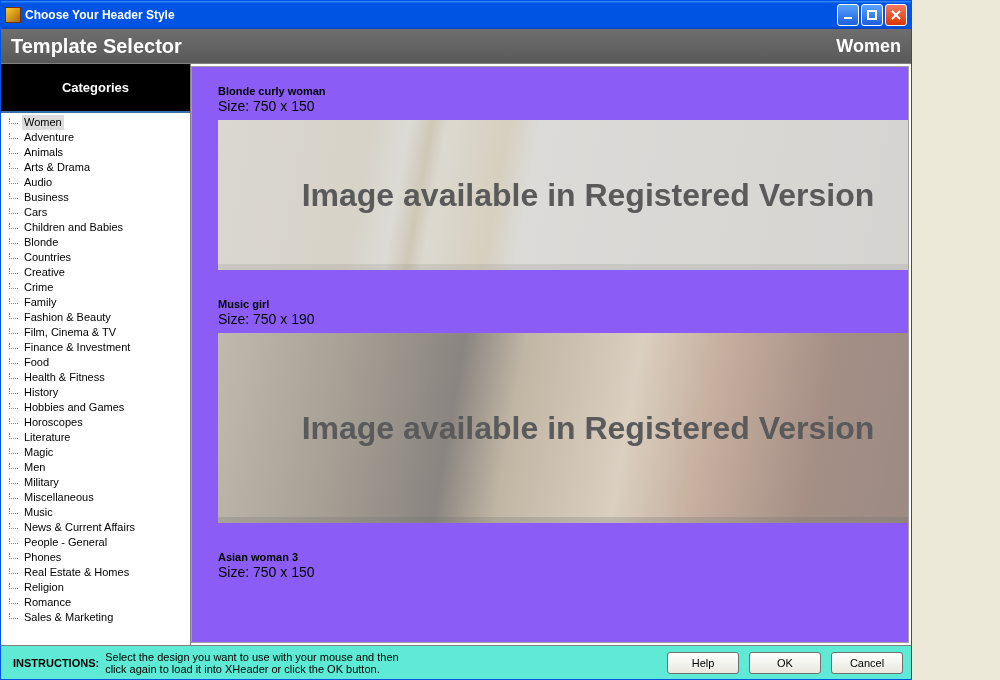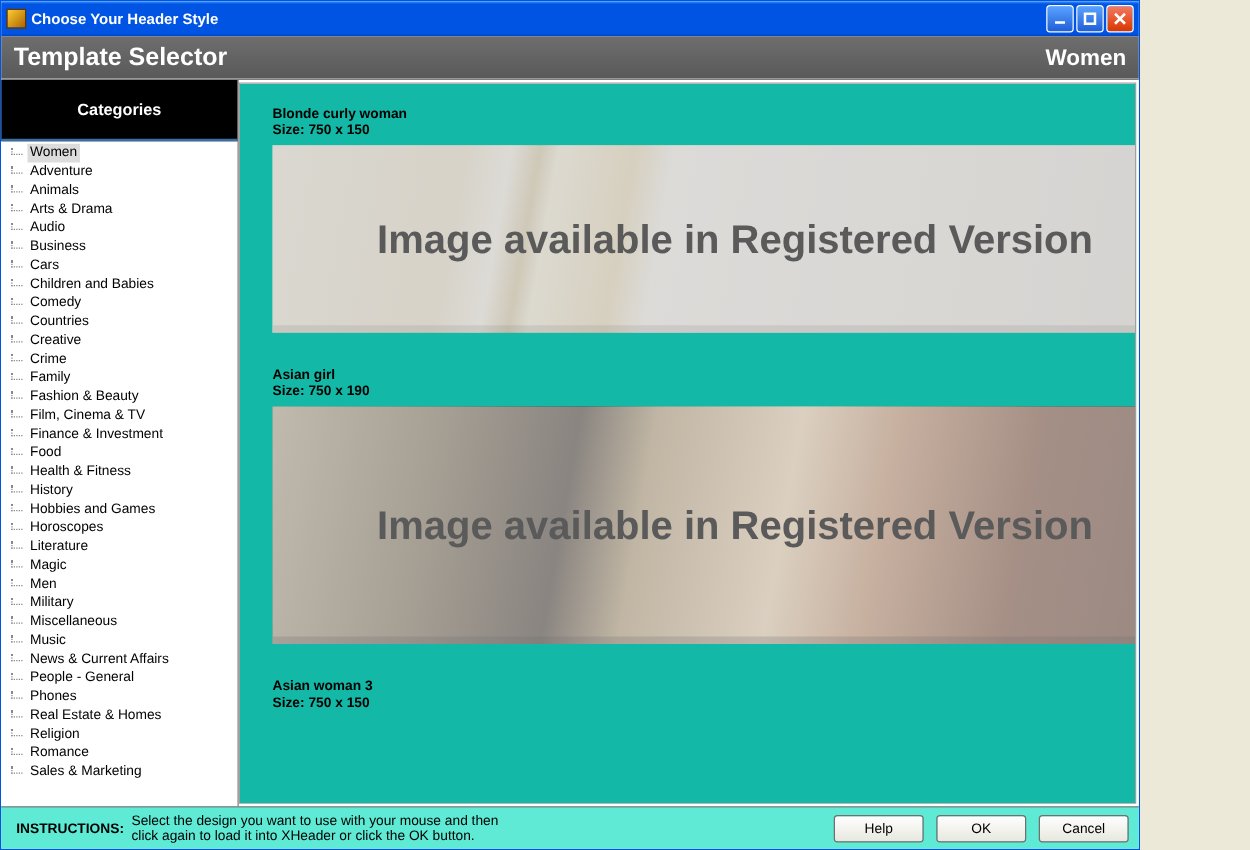--- a/index.html
+++ b/index.html
@@ -128,25 +128,25 @@
   display: flex;
   overflow: hidden;
   border: 1px solid #a0a0a0;
   margin: 2px 2px 2px 0;
   position: relative;
 }
 .tpl-scroll {
   flex: 1;
   overflow-y: scroll;
   padding: 18px 12px 8px 26px;
-  background: #14b8a6;
+  background: #8b5cf6;
 }
 .tpl-item { margin-bottom: 28px; }
 .tpl-name { font-weight: bold; font-size: 11px; }
-.tpl-size { font-size: 11px; margin-top: 1px; font-weight: bold; }
+.tpl-size { font-size: 14px; margin-top: 1px; }
 .tpl-preview {
   margin-top: 6px;
   position: relative;
   width: 740px;
   display: flex;
   align-items: center;
   justify-content: center;
   overflow: hidden;
 }
 .tpl-preview.p1 {
@@ -259,21 +259,21 @@
           <div class="cat-item">
             <span class="lbl">Business</span>
           </div>
           <div class="cat-item">
             <span class="lbl">Cars</span>
           </div>
           <div class="cat-item">
             <span class="lbl">Children and Babies</span>
           </div>
           <div class="cat-item">
-            <span class="lbl">Comedy</span>
+            <span class="lbl">Blonde</span>
           </div>
           <div class="cat-item">
             <span class="lbl">Countries</span>
           </div>
           <div class="cat-item">
             <span class="lbl">Creative</span>
           </div>
           <div class="cat-item">
             <span class="lbl">Crime</span>
           </div>
@@ -350,21 +350,21 @@
       <div class="tpl-scroll" id="tpl-scroll">
           <div class="tpl-item">
             <div class="tpl-name">Blonde curly woman</div>
             <div class="tpl-size">Size: 750 x 150</div>
             <div class="tpl-preview p1">
               <div class="overlay-band"></div>
               <div class="overlay-text">Image available in Registered Version</div>
             </div>
           </div>
           <div class="tpl-item">
-            <div class="tpl-name">Asian girl</div>
+            <div class="tpl-name">Music girl</div>
             <div class="tpl-size">Size: 750 x 190</div>
             <div class="tpl-preview p2">
               <div class="overlay-band"></div>
               <div class="overlay-text">Image available in Registered Version</div>
             </div>
           </div>
           <div class="tpl-item">
             <div class="tpl-name">Asian woman 3</div>
             <div class="tpl-size">Size: 750 x 150</div>
           </div>

